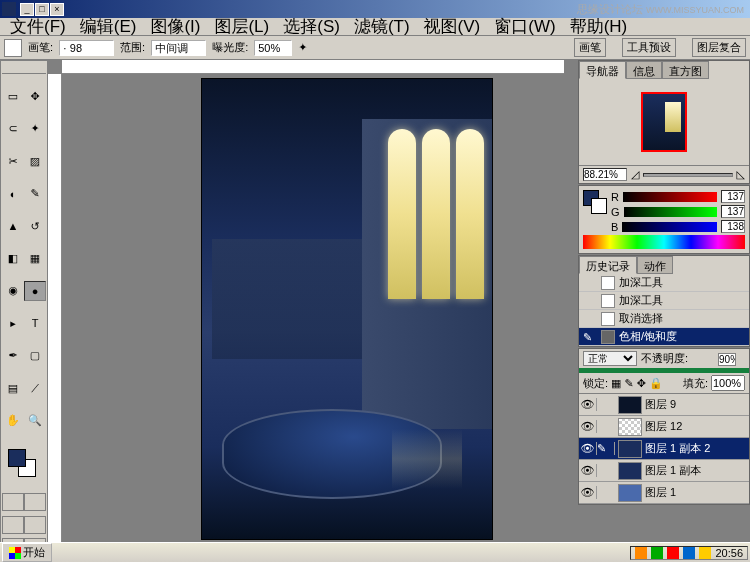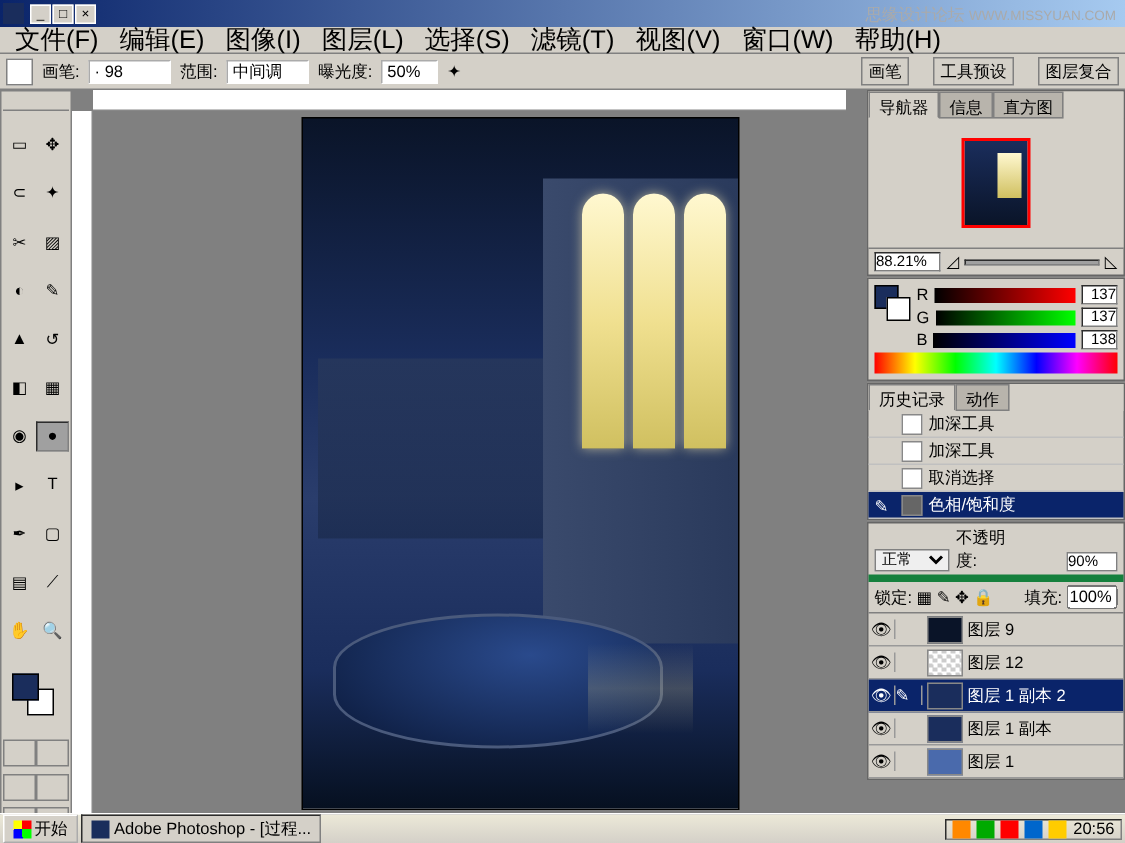--- a/index.html
+++ b/index.html
@@ -261,21 +261,21 @@
             <span class="hi" style="background:#666"></span>
             <span>色相/饱和度</span>
           </div>
       </div>
     </div>
 
     <div class="panel">
       <div class="ly-opts">
         <select style="width:54px"><option>正常</option></select>
         <span>不透明度:</span>
-        <input style="width: 34px; margin-left: 26px;" value="90%">
+        <input style="width: 18px; margin-left: 26px;" value="90%">
       </div>
       <div class="ly-lock">
         <span>锁定:</span>
         <span>▦</span>
         <span>✎</span>
         <span>✥</span>
         <span>🔒</span>
         <span style="margin-left:auto">填充:</span>
         <input style="width: 34px;" value="100%">
       </div>
@@ -313,24 +313,20 @@
       </div>
     </div>
   </div>
 </div>
 
 <div class="taskbar">
   <div class="startbtn">
       <span class="wlogo"></span>
       <span>开始</span>
     </div>
-  <div class="taskbtn">
-      <span style="width:12px;height:12px;background:#1a2d5c;display:inline-block"></span>
-      <span>Adobe Photoshop - [过程...</span>
-    </div>
   <div class="tray">
     <span class="ti" style="background:#f80"></span>
     <span class="ti" style="background:#0a0"></span>
     <span class="ti" style="background:#f00"></span>
     <span class="ti" style="background:#06c"></span>
     <span class="ti" style="background:#fc0"></span>
     <span>20:56</span>
   </div>
 </div>
 

